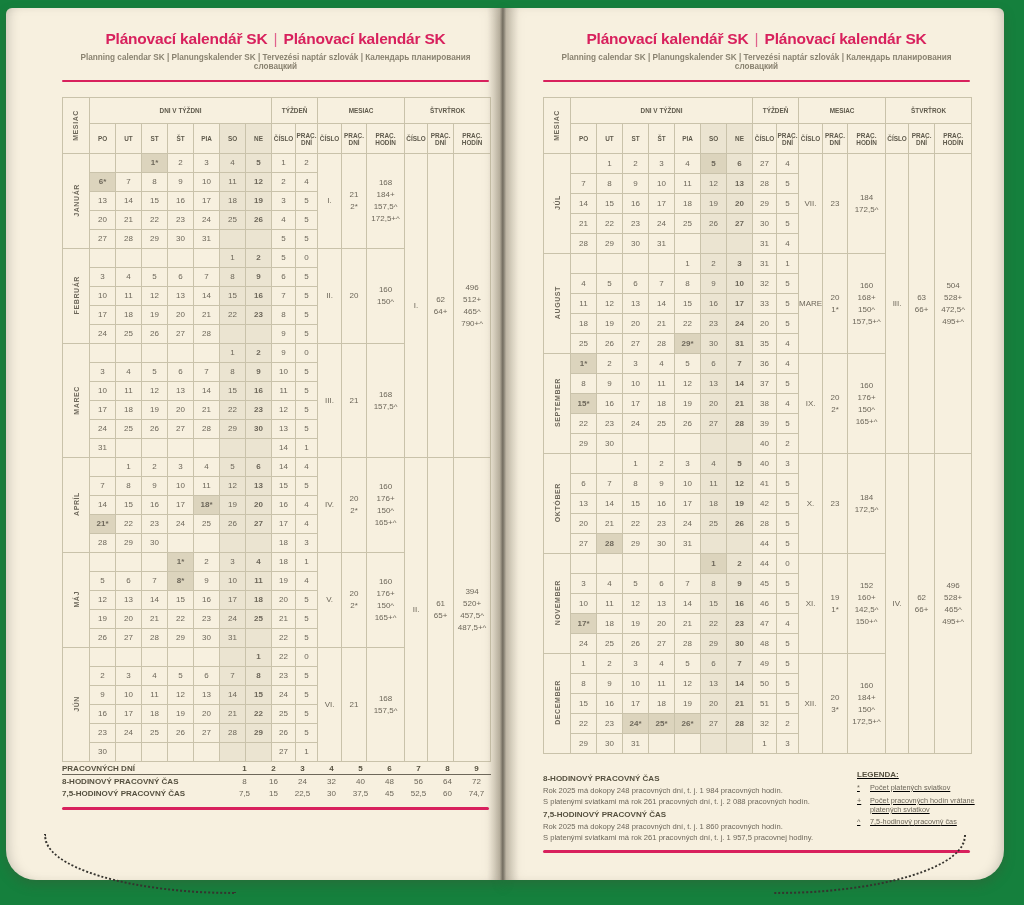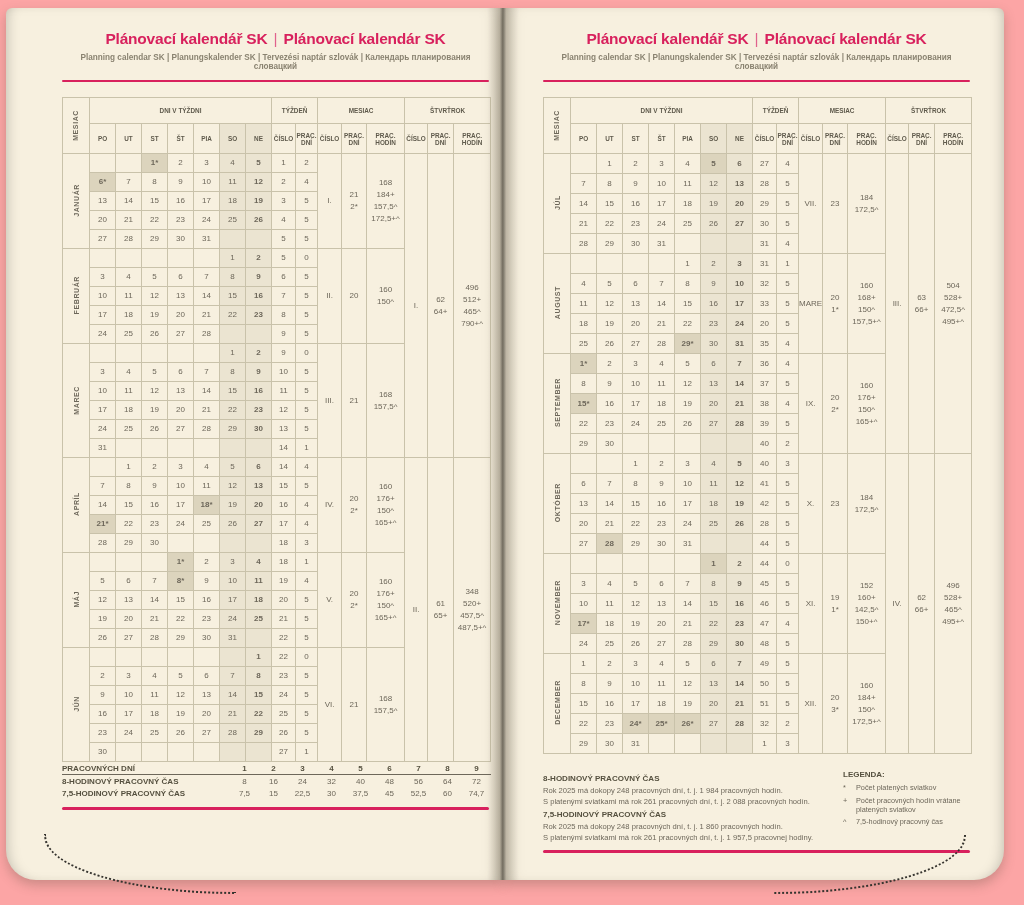--- a/index.html
+++ b/index.html
@@ -1,16 +1,16 @@
 <!DOCTYPE html>
 <html><head>
 <meta charset="utf-8">
 <style>
   html,body { margin:0; padding:0; background:#ffffff; }
-  .stage { position:relative; width:1024px; height:905px; background:#fca5a5; overflow:hidden;
+  .stage { position:relative; width:1024px; height:905px; background:#15803d; overflow:hidden;
            font-family:"Liberation Sans", sans-serif; }
   .page { position:absolute; top:8px; height:872px; background:#f7f0df;
           box-shadow:0 5px 12px rgba(80,70,50,0.28); }
   .page.left  { left:6px;  width:497px; border-radius:6px 0 0 30px;
                 box-shadow:0 5px 12px rgba(80,70,50,0.28), inset 10px 0 14px -10px rgba(0,0,0,0.25), inset -14px 0 18px -12px rgba(60,52,40,0.35); }
   .page.right { left:503px; width:501px; border-radius:0 6px 30px 0;
                 box-shadow:0 5px 12px rgba(80,70,50,0.28), inset 14px 0 18px -12px rgba(60,52,40,0.35), inset -10px 0 14px -10px rgba(0,0,0,0.25); }
   .spine { position:absolute; left:487px; top:8px; width:32px; height:872px; pointer-events:none;
            background:linear-gradient(90deg, rgba(90,80,60,0) 0%, rgba(90,80,60,0.22) 40%, rgba(45,40,30,0.55) 50%, rgba(90,80,60,0.22) 60%, rgba(90,80,60,0) 100%); }
 
@@ -52,21 +52,21 @@
   table.wt th, table.wt td { padding:1.5px 0; font-size:8px; text-align:center; }
   table.wt thead th { font-weight:bold; color:#55503f; border-bottom:1.4px solid #6d675a; }
   table.wt td { color:#6d675a; }
   table.wt .lab { text-align:left; font-weight:bold; color:#55503f; }
 
   
   .bottom { display:flex; margin-top:16px; width:440px; }
   .sumtext { width:300px; }
   .sh { font-size:8px; font-weight:bold; color:#55503f; margin-top:4px; }
   .sl { font-size:7.6px; color:#6d675a; margin-top:2.5px; }
-  .legend { width:126px; }
+  .legend { margin-left:14px; width:126px;text-decoration:underline; }
   .lg-title { font-size:8px; font-weight:bold; color:#55503f; }
   .lg-item { display:flex; font-size:7.3px; color:#6d675a; margin-top:3.5px; }
   .lg-sym { width:13px; flex:none; }
   .lg-txt { flex:1; line-height:1.25; }
 
   
   .perf { position:absolute; pointer-events:none; }
   .perf-l { left:38px; bottom:-14px; width:190px; height:58px;
             border-left:2.6px dotted #35332e; border-bottom:2.6px dotted #35332e;
             border-bottom-left-radius:190px 58px; }
@@ -373,21 +373,21 @@
                   <div class="ln">176+</div>
                   <div class="ln">150^</div>
                   <div class="ln">165+^</div>
                 </td>
                 <td class="hb sum" rowspan="16">II.</td>
                 <td class="sum" rowspan="16">
                   <div class="ln">61</div>
                   <div class="ln">65+</div>
                 </td>
                 <td class="sum" rowspan="16">
-                  <div class="ln">348</div>
+                  <div class="ln">394</div>
                   <div class="ln">520+</div>
                   <div class="ln">457,5^</div>
                   <div class="ln">487,5+^</div>
                 </td>
               </tr>
               <tr>
                 <td class="hb">7</td>
                 <td>8</td>
                 <td>9</td>
                 <td>10</td>

